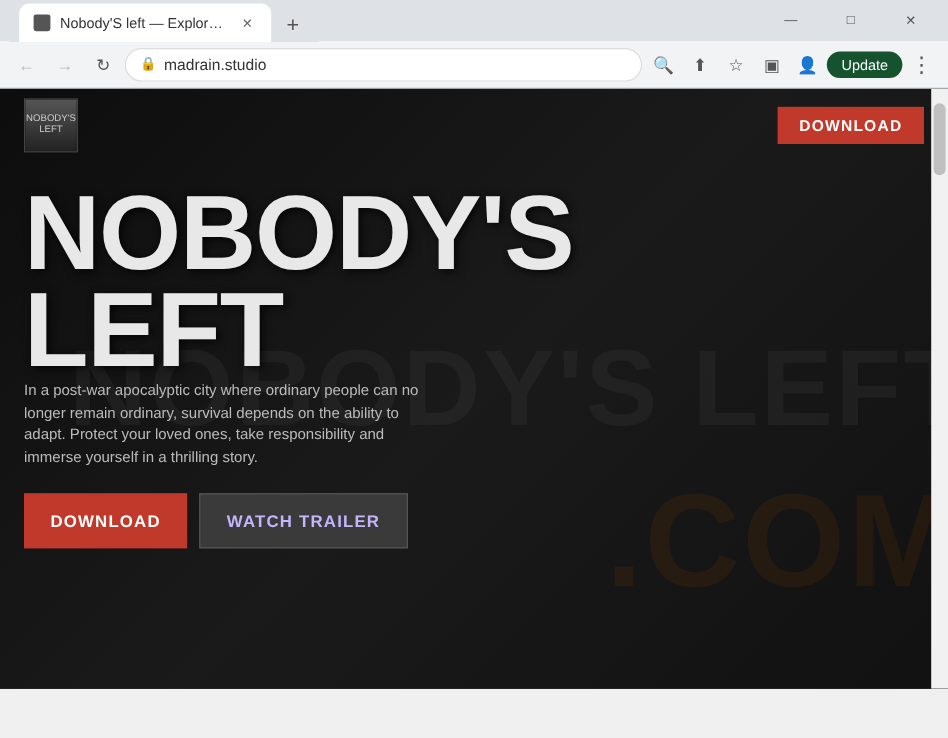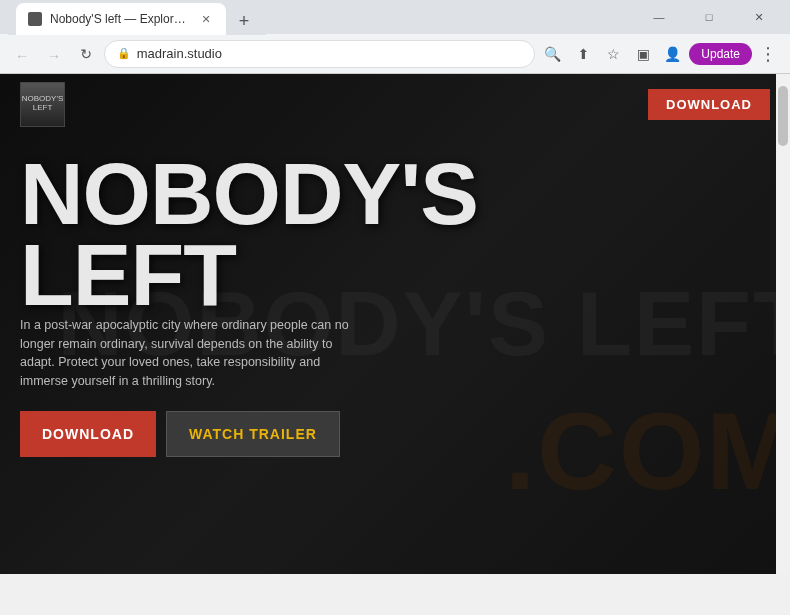--- a/index.html
+++ b/index.html
@@ -135,21 +135,21 @@
       display: flex;
       align-items: center;
       justify-content: center;
       border-radius: 50%;
       cursor: pointer;
       color: #555;
       font-size: 14px;
     }
 
     .update-btn {
-      background: #a21caf;
+      background: #14532d;
       color: white;
       border: none;
       border-radius: 14px;
       padding: 4px 12px;
       font-size: 12px;
       cursor: pointer;
       font-weight: 500;
     }
 
     .menu-btn {
@@ -319,21 +319,21 @@
       font-size: 14px;
       font-weight: 700;
       text-transform: uppercase;
       letter-spacing: 1px;
       cursor: pointer;
       border: none;
     }
 
     .btn-trailer {
       background: #3a3a3a;
-      color: #eab308;
+      color: #c4b5fd;
       padding: 14px 22px;
       font-size: 14px;
       font-weight: 700;
       text-transform: uppercase;
       letter-spacing: 1px;
       cursor: pointer;
       border: none;
       border: 1px solid #555;
     }
 

